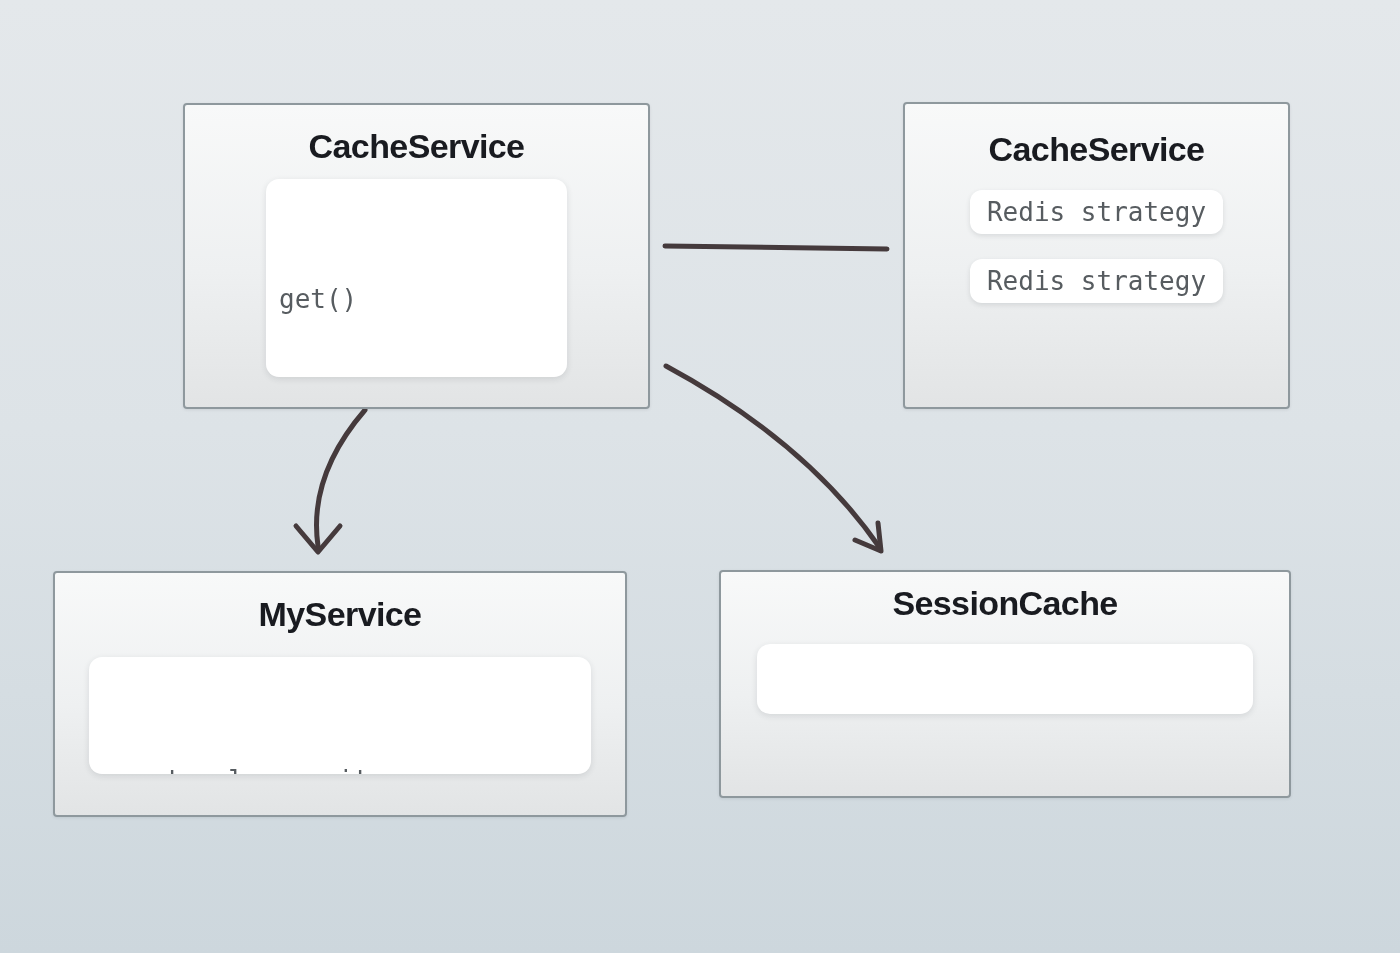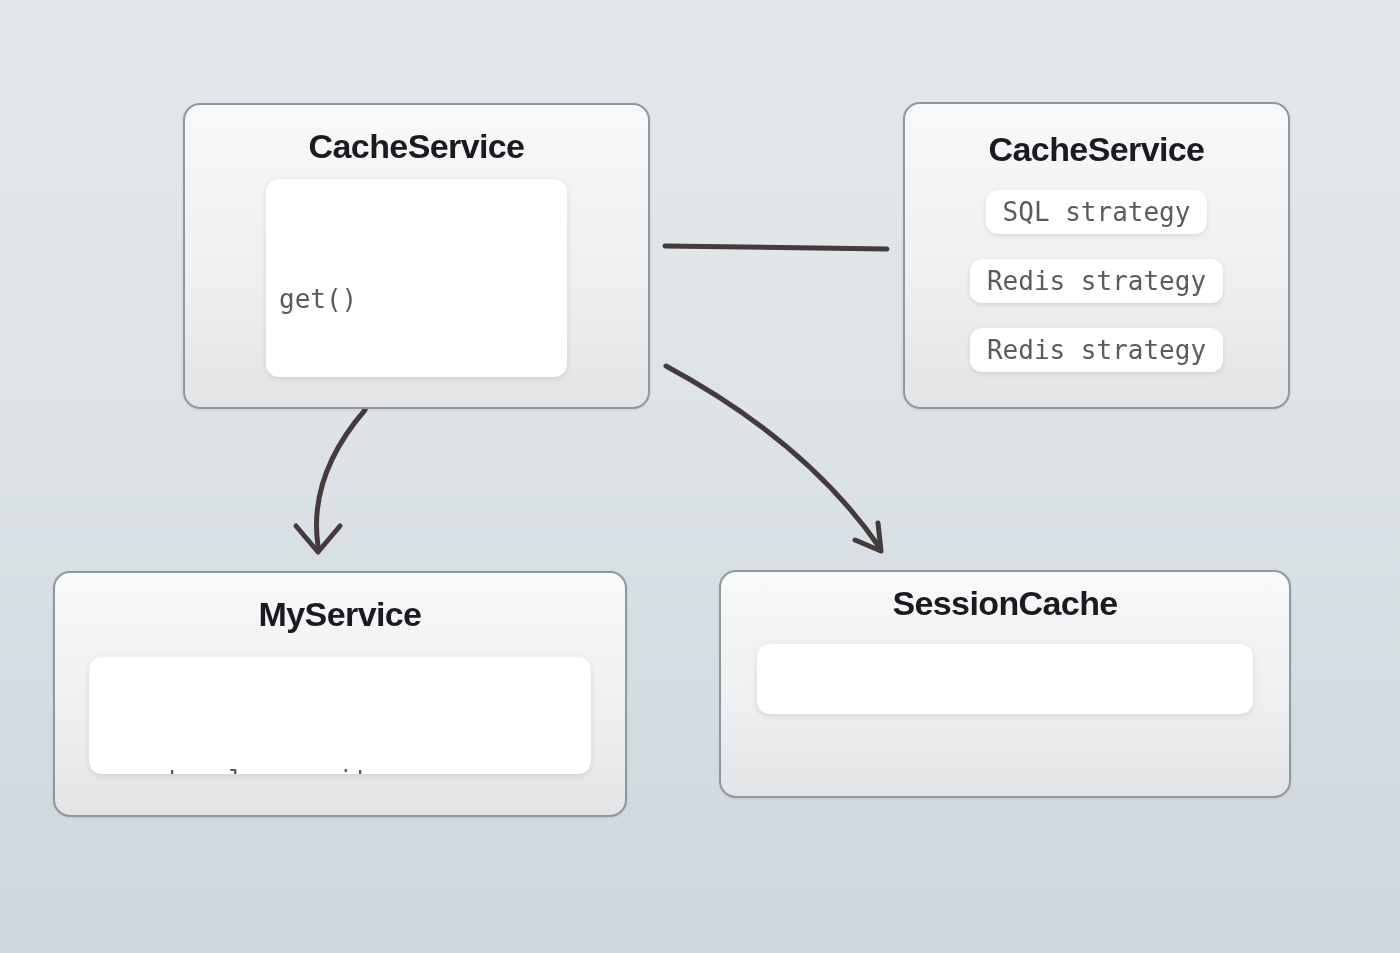--- a/index.html
+++ b/index.html
@@ -29,21 +29,21 @@
     fill: none;
     stroke: var(--connector);
     stroke-width: 5;
     stroke-linecap: round;
     stroke-linejoin: round;
   }
 
   .node {
     position: absolute;
     border: 2px solid var(--node-border);
-    border-radius: 17px;
+    border-radius: 4px;
     background: linear-gradient(180deg, var(--node-fill-top) 0%, var(--node-fill-mid) 55%, var(--node-fill-bottom) 100%);
     box-shadow: 0 1px 3px rgba(40,50,60,0.10);
   }
   .node-title {
     text-align: center;
     font-weight: 700;
     font-size: 34px;
     line-height: 38px;
     letter-spacing: -0.6px;
     color: var(--title-text);
@@ -104,21 +104,20 @@
       <div class="code-line">get()</div>
       
       
       
     </div>
   </div>
 
   <div class="node" id="node-cache-strategy">
     <div class="node-title">CacheService</div>
     <div class="pill-list">
-      <div class="pill">SQL strategy</div>
       <div class="pill">Redis strategy</div>
       <div class="pill">Redis strategy</div>
     </div>
   </div>
 
   <div class="node" id="node-my-service">
     <div class="node-title">MyService</div>
     <div class="code-panel">
       <div class="code-line">const val = await</div>
       

